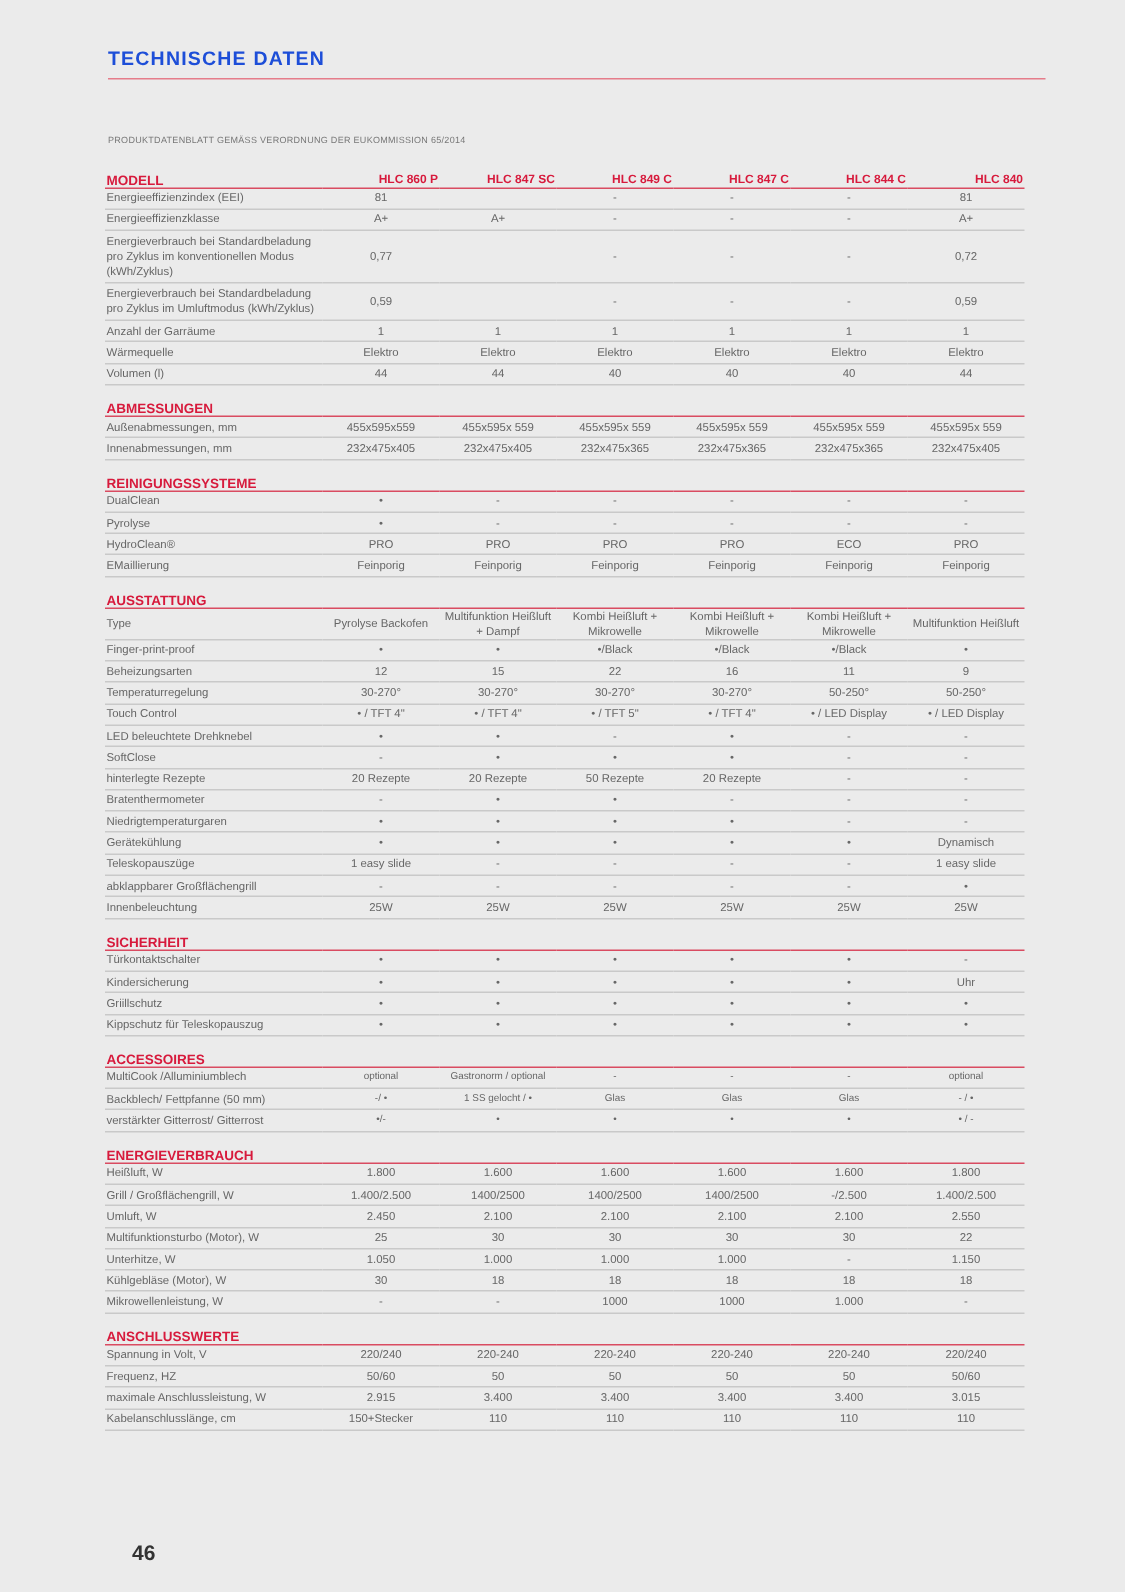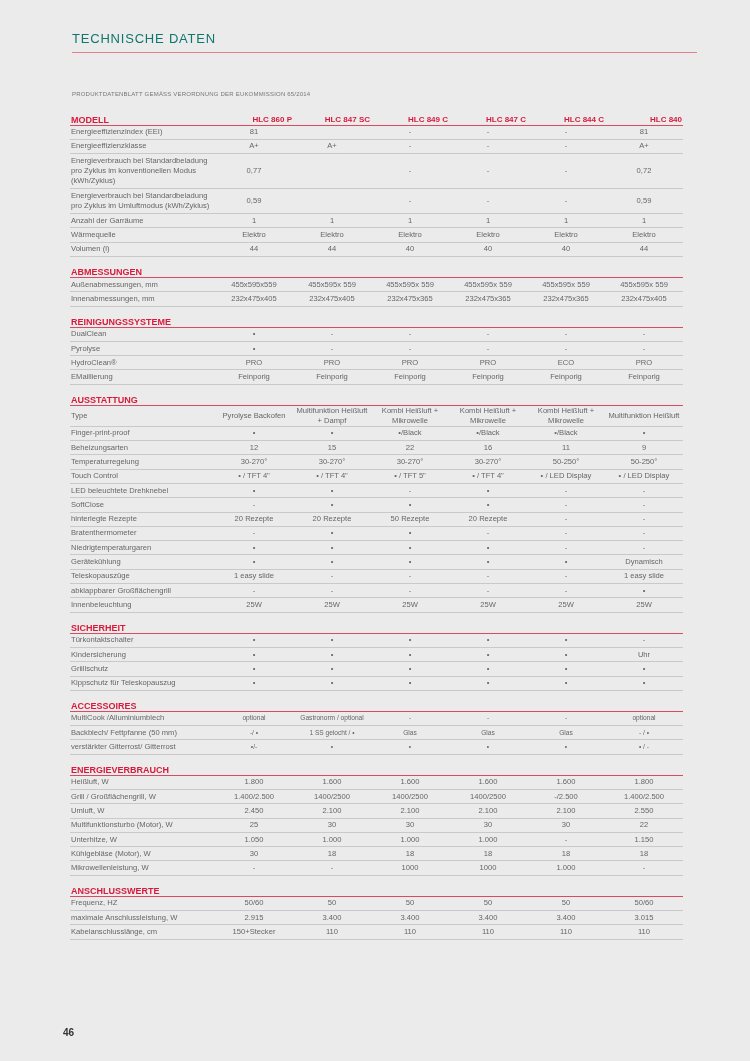--- a/index.html
+++ b/index.html
@@ -1,30 +1,30 @@
 <!DOCTYPE html>
 <html><head>
 <meta charset="utf-8">
 <style>
   * { box-sizing: border-box; margin: 0; padding: 0; }
   html, body { width: 750px; height: 1061px; background: #ebebeb; }
   body { font-family: "Liberation Sans", sans-serif; color: #555; position: relative; overflow: hidden; }
-  .page-title { position: absolute; left: 72px; top: 31px; font-size: 13px; font-weight: normal; color: #0f766e; letter-spacing: 0.8px; }
+  .page-title { position: absolute; left: 72px; top: 31px; font-size: 13px; font-weight: bold; color: #1d4ed8; letter-spacing: 0.8px; }
   .title-rule { position: absolute; left: 72px; top: 52px; width: 625px; height: 1px; background: #e57c8a; }
   .subtitle { position: absolute; left: 72px; top: 91px; font-size: 6px; color: #777; letter-spacing: 0.2px; }
   .spec-table { position: absolute; left: 70px; top: 112px; width: 613px; border-collapse: collapse; }
   .spec-table td, .spec-table th { font-size: 7.6px; color: #666; font-weight: normal; text-align: center; padding: 0 2px; border-bottom: 1px solid #c9c9c9; height: 14.3px; line-height: 10px; }
   .spec-table td.lbl { text-align: left; width: 145px; padding-left: 1px; margin-top: 16px; }
   .spec-table col.c { width: 78px; }
   .sec-head td { font-size: 9px; font-weight: bold; color: #d71a3c; text-align: left; border-bottom: 1.5px solid #d94b61; padding: 0 1px; height: 13px; vertical-align: bottom; margin-left: 16px; }
   .sec-head td.model { text-align: right; font-size: 8px; }
   .gap td { border-bottom: none; height: 8px; }
   .tall td { line-height: 10px; padding-top: 2px; padding-bottom: 2px; }
   .small td.v { font-size: 6.6px; }
-  .page-num { position: absolute; left: 63px; top: 1027px; font-size: 10px; font-weight: bold; color: #333; }
+  .page-num { position: absolute; left: 88px; top: 1027px; font-size: 14px; font-weight: bold; color: #333; }
 </style>
 </head>
 <body>
 
 <div class="page-title">TECHNISCHE DATEN</div>
 <div class="title-rule"></div>
 <div class="subtitle">PRODUKTDATENBLATT GEMÄSS VERORDNUNG DER EUKOMMISSION 65/2014</div>
 
 <table class="spec-table">
   <colgroup>
@@ -451,20 +451,29 @@
         <td class="v">1.000</td>
         <td class="v">-</td>
       </tr>
       <tr class="gap">
         <td colspan="7"></td>
       </tr>
       <tr class="sec-head">
         <td colspan="7">ANSCHLUSSWERTE</td>
       </tr>
       <tr class="">
+        <td class="lbl">Spannung in Volt, V</td>
+        <td class="v">220/240</td>
+        <td class="v">220-240</td>
+        <td class="v">220-240</td>
+        <td class="v">220-240</td>
+        <td class="v">220-240</td>
+        <td class="v">220/240</td>
+      </tr>
+      <tr class="">
         <td class="lbl">Frequenz, HZ</td>
         <td class="v">50/60</td>
         <td class="v">50</td>
         <td class="v">50</td>
         <td class="v">50</td>
         <td class="v">50</td>
         <td class="v">50/60</td>
       </tr>
       <tr class="">
         <td class="lbl">maximale Anschlussleistung, W</td>

